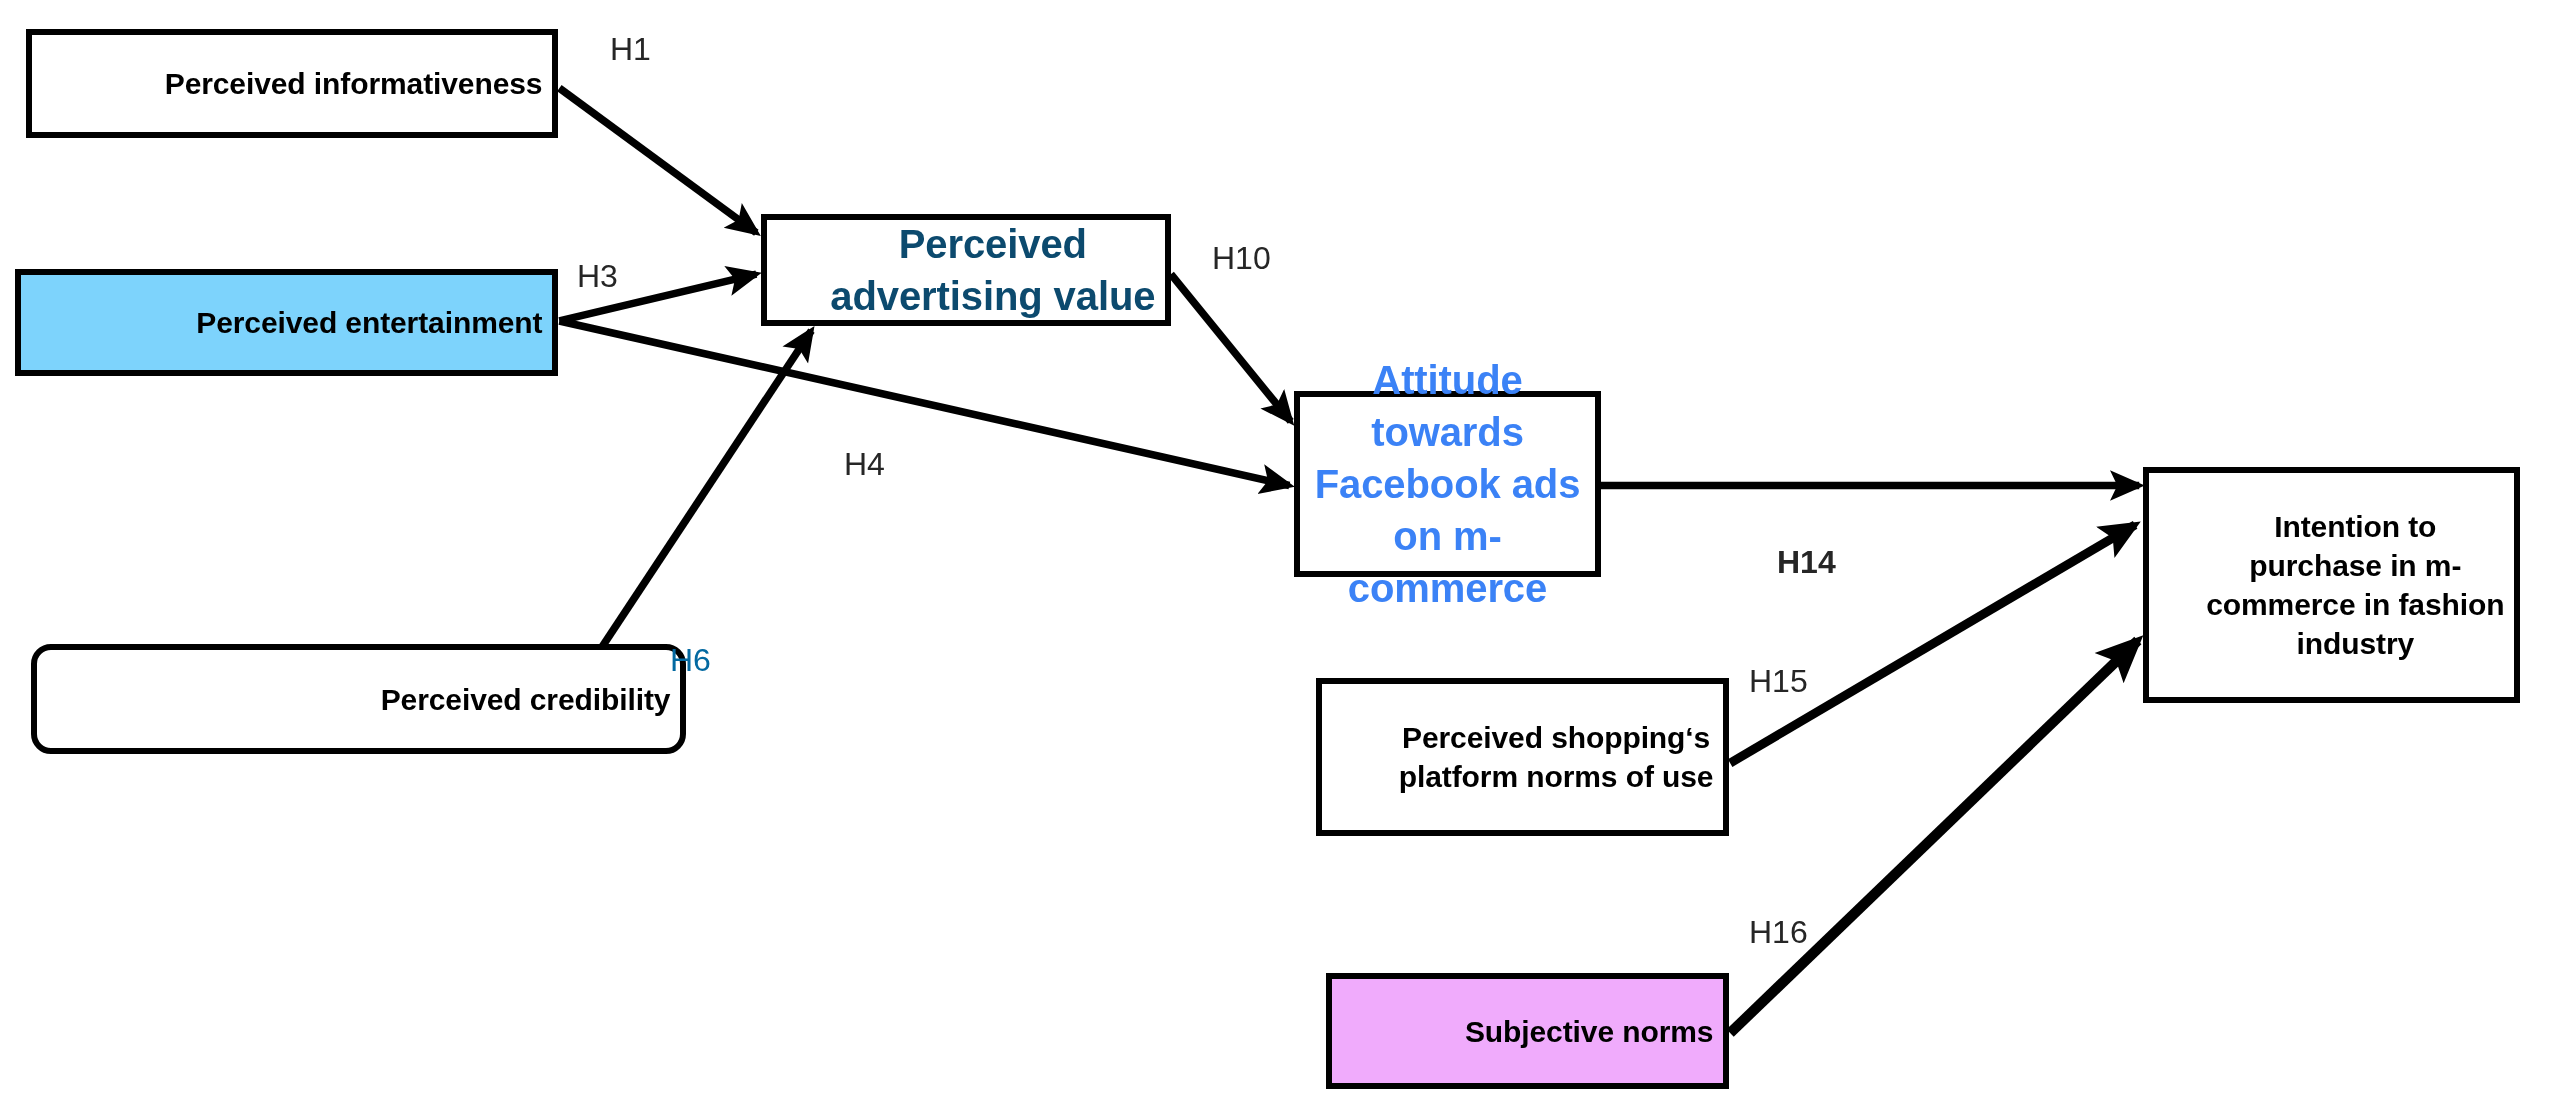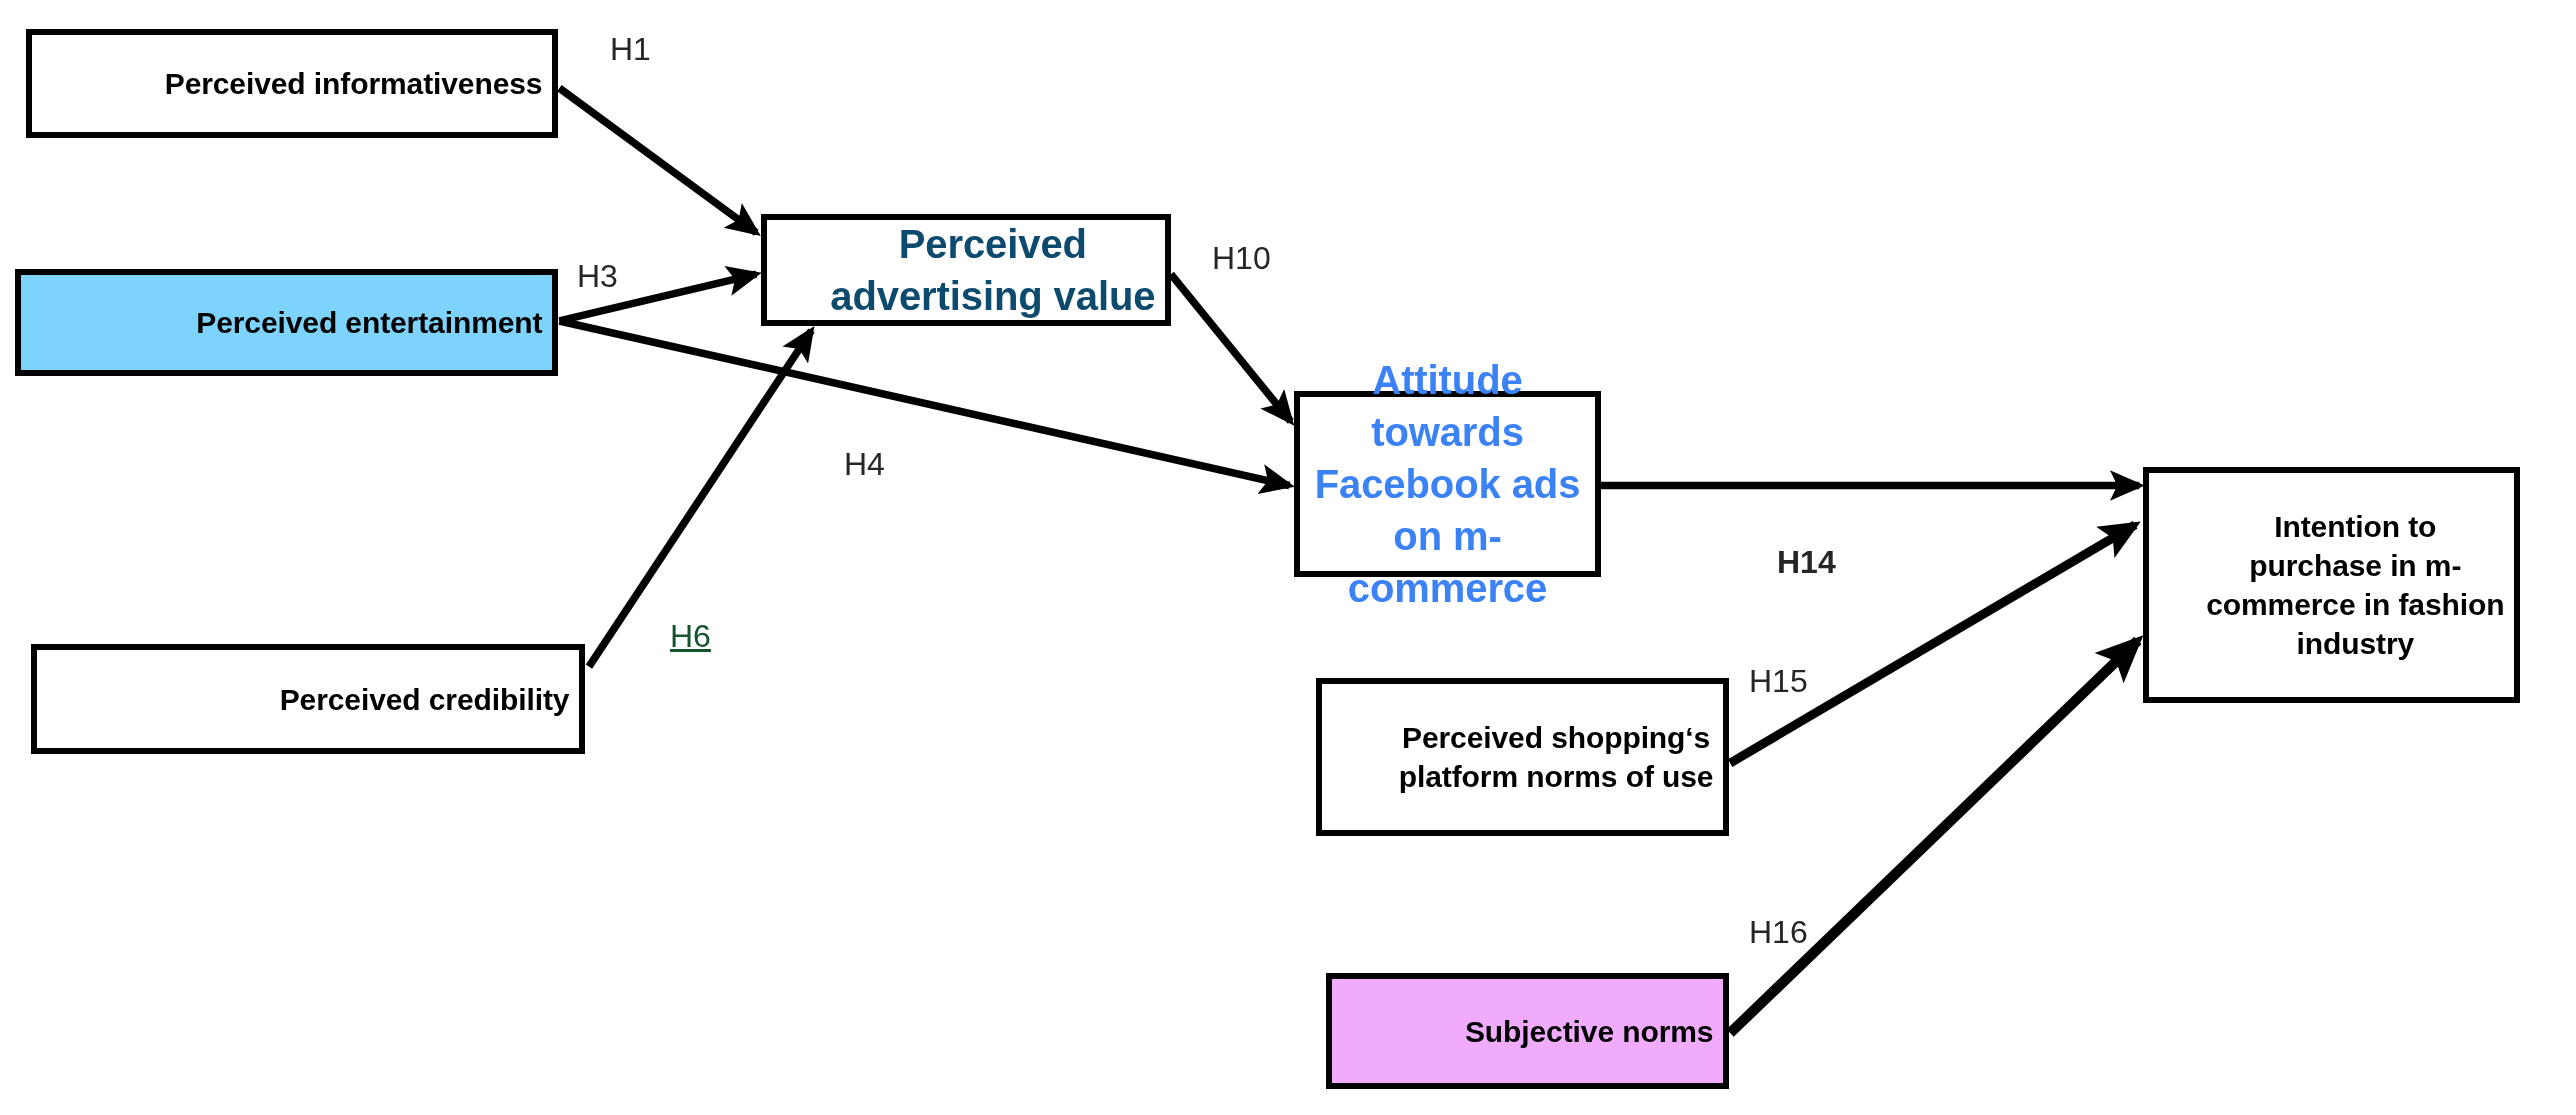--- a/index.html
+++ b/index.html
@@ -81,21 +81,21 @@
       </g>
   </svg>
 
   <div id="nodes-group">
       <div class="node" style="left: 26px; top: 29px; width: 532px; height: 109px; border-color: rgb(0, 0, 0); background: rgb(255, 255, 255);">
         <span class="node-label" style="color: rgb(0, 0, 0); font-size: 30px;">Perceived informativeness</span>
       </div>
       <div class="node" style="left: 15px; top: 269px; width: 543px; height: 107px; border-color: rgb(0, 0, 0); background: #7dd3fc;">
         <span class="node-label" style="color: rgb(0, 0, 0); font-size: 30px;">Perceived entertainment</span>
       </div>
-      <div class="node" style="left: 31px; top: 644px; width: 554px; height: 110px; border-color: rgb(0, 0, 0); background: rgb(255, 255, 255);">
+      <div class="node" style="left: 31px; top: 644px; width: 655px; height: 110px; border-color: rgb(0, 0, 0); background: rgb(255, 255, 255); border-radius: 20px;">
         <span class="node-label" style="color: rgb(0, 0, 0); font-size: 30px;">Perceived credibility</span>
       </div>
       <div class="node" style="left: 761px; top: 214px; width: 410px; height: 112px; border-color: rgb(0, 0, 0); background: rgb(255, 255, 255);">
         <span class="node-label" style="color: #0c4a6e; font-size: 40px;">Perceived
 advertising value</span>
       </div>
       <div class="node" style="left: 1294px; top: 391px; width: 307px; height: 186px; border-color: rgb(0, 0, 0); background: rgb(255, 255, 255);">
         <span class="node-label" style="color: #3b82f6; font-size: 40px;">Attitude towards
 Facebook ads on m-
 commerce</span>
@@ -111,21 +111,21 @@
         <span class="node-label" style="color: rgb(0, 0, 0); font-size: 30px;">Intention to
 purchase in m-
 commerce in fashion
 industry</span>
       </div>
     </div>
   <div id="edge-labels-group">
       <div class="edge-label" style="left: 610px; top: 33px; color: rgb(38, 38, 38);">H1</div>
       <div class="edge-label" style="left: 577px; top: 260px; color: rgb(38, 38, 38);">H3</div>
       <div class="edge-label" style="left: 844px; top: 448px; color: rgb(38, 38, 38);">H4</div>
-      <div class="edge-label" style="left: 670px; top: 620px; color: #14532d; text-decoration: underline;">H6</div>
+      <div class="edge-label" style="left: 670px; top: 644px; color: #0369a1;">H6</div>
       <div class="edge-label" style="left: 1212px; top: 242px; color: rgb(38, 38, 38);">H10</div>
       <div class="edge-label" style="left: 1777px; top: 546px; color: rgb(38, 38, 38); font-weight: bold;">H14</div>
       <div class="edge-label" style="left: 1749px; top: 665px; color: rgb(38, 38, 38);">H15</div>
       <div class="edge-label" style="left: 1749px; top: 916px; color: rgb(38, 38, 38);">H16</div>
     </div>
 
 </div>
 
 
 </body></html>

